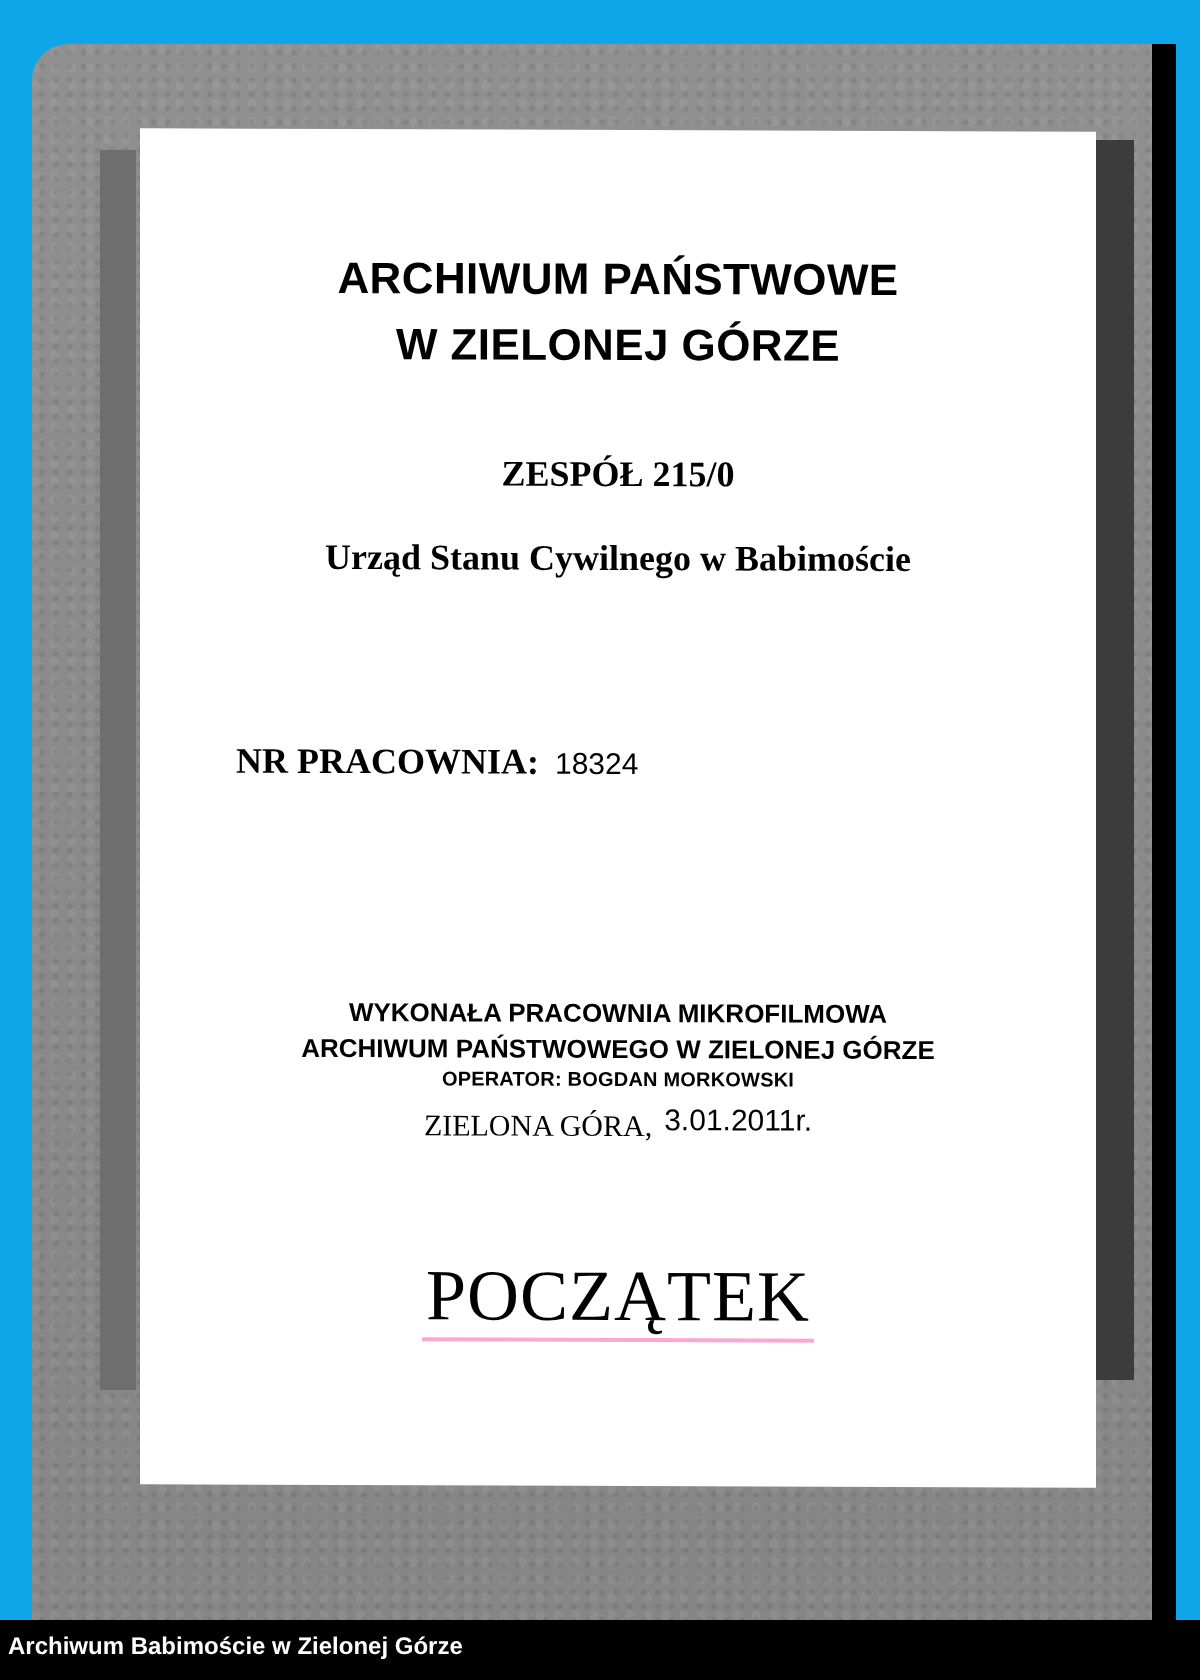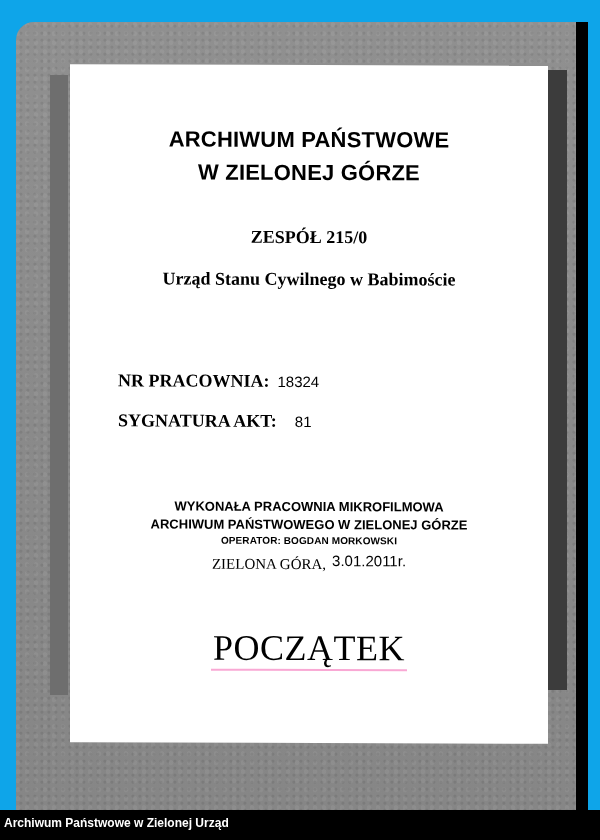--- a/index.html
+++ b/index.html
@@ -176,30 +176,27 @@
   <div class="sheet">
     <div class="txt title1">ARCHIWUM PAŃSTWOWE</div>
     <div class="txt title2">W ZIELONEJ GÓRZE</div>
 
     <div class="txt zespol">ZESPÓŁ 215/0</div>
     <div class="txt urzad">Urząd Stanu Cywilnego w Babimoście</div>
 
     <div class="field field-mikro">
       <span class="lbl">NR PRACOWNIA:</span><span class="val">18324</span>
     </div>
-    <div class="field field-sygn">
-      <span class="lbl">SYGNATURA AKT:</span><span class="val">81</span>
-    </div>
 
     <div class="txt wyk1">WYKONAŁA PRACOWNIA MIKROFILMOWA</div>
     <div class="txt wyk2">ARCHIWUM PAŃSTWOWEGO W ZIELONEJ GÓRZE</div>
     <div class="txt operator">OPERATOR: BOGDAN MORKOWSKI</div>
     <div class="txt place-date">
       <span class="place">ZIELONA GÓRA,</span><span class="date">3.01.2011r.</span>
     </div>
 
     <div class="txt poczatek">
       <span>POCZĄTEK</span>
     </div>
   </div>
 </div>
 
-<div class="caption">Archiwum Państwowe w Zielonej Urząd</div>
+<div class="caption">Archiwum Babimoście w Zielonej Górze</div>
 
 </body></html>

